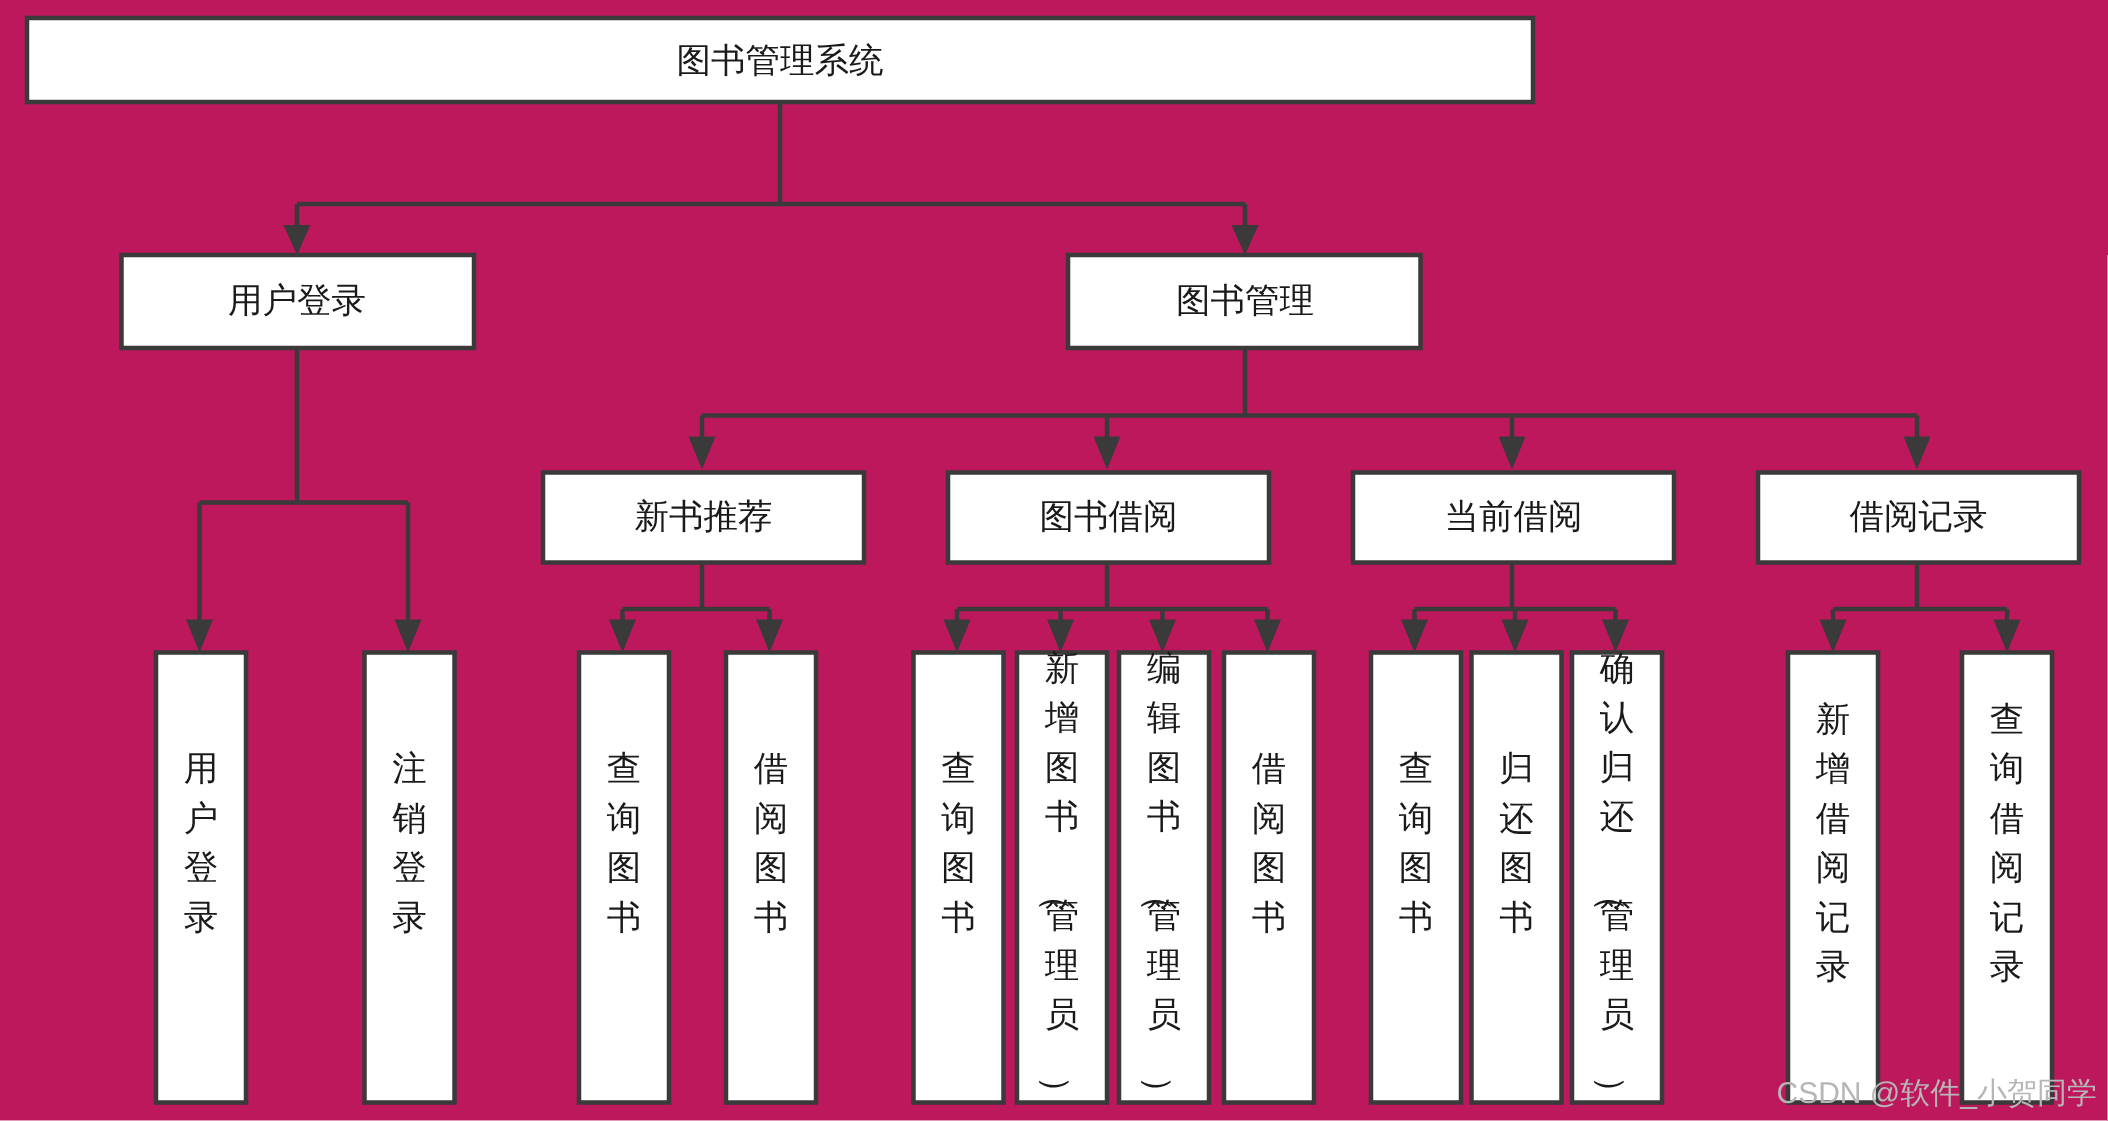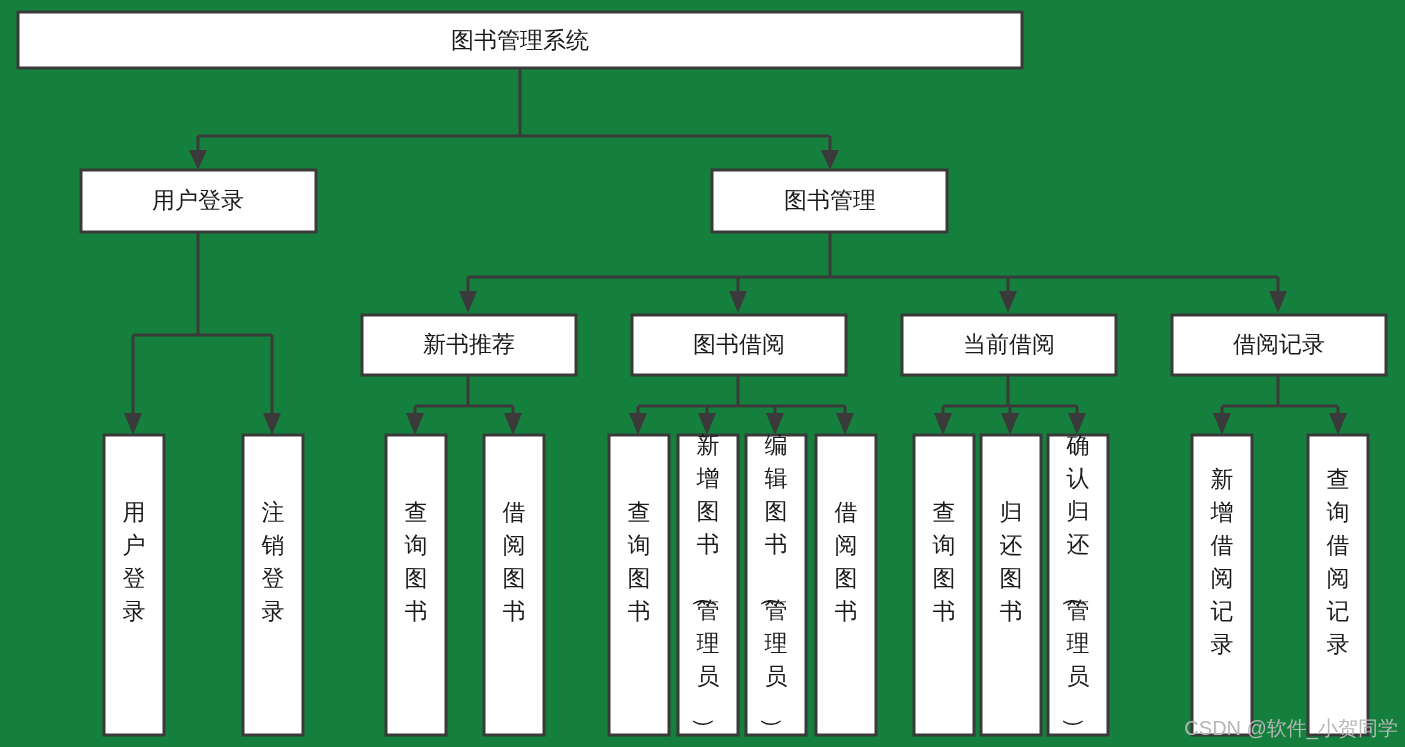--- a/index.html
+++ b/index.html
@@ -7,21 +7,21 @@
     padding: 0;
     background: #ffffff;
   }
   body {
     font-family: "Liberation Sans", "DejaVu Sans", sans-serif;
   }
   #diagram-root {
     position: relative;
     width: 1405px;
     height: 747px;
-    background: #15803d;
+    background: #be185d;
     overflow: hidden;
   }
   svg.diagram-canvas {
     position: absolute;
     left: 0;
     top: 0;
     width: 1405px;
     height: 747px;
     display: block;
   }

